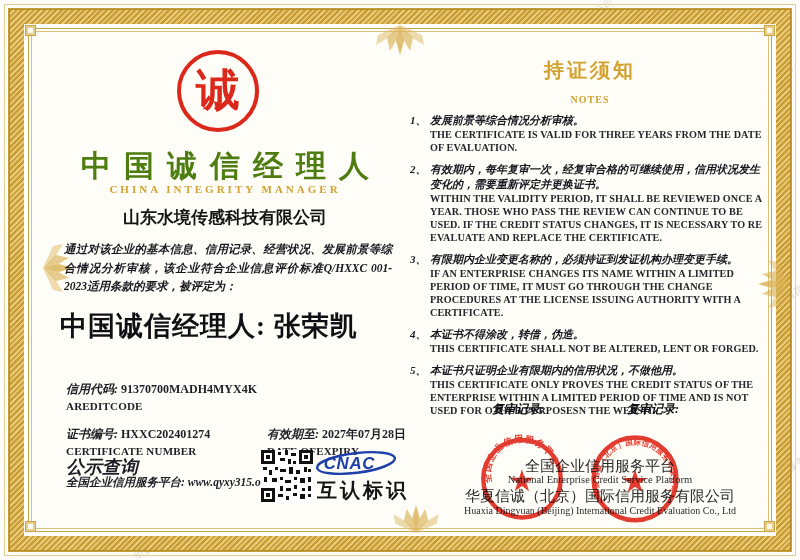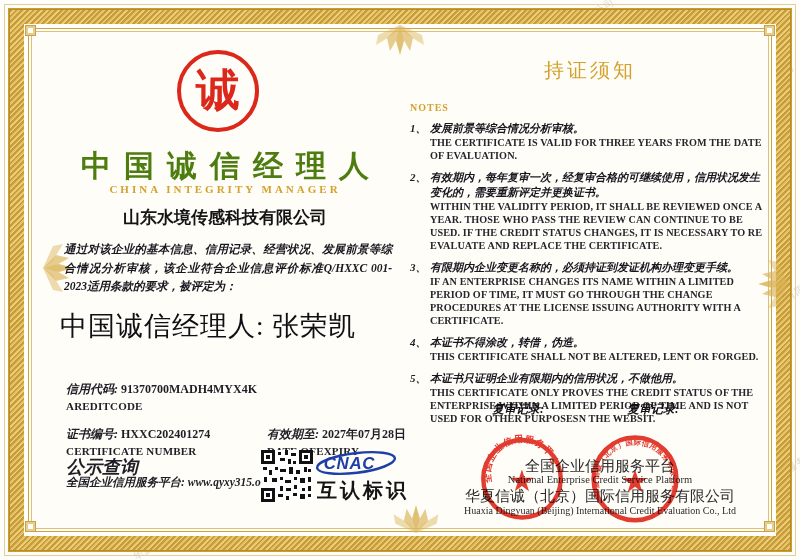--- a/index.html
+++ b/index.html
@@ -50,38 +50,38 @@
     position:absolute;left:30px;top:206px;width:390px;text-align:center;
     font-size:17px;font-weight:bold;color:#141414;font-family:"Liberation Sans",sans-serif;
   }
   .intro{
     position:absolute;left:64px;top:240px;width:328px;
     font-size:11.5px;line-height:1.62;font-weight:bold;font-style:italic;
     color:#17171f;text-align:justify;
   }
   .award{
     position:absolute;left:60px;top:308px;width:345px;
-    font-size:27px;color:#101014;white-space:nowrap;letter-spacing:1px;
+    font-size:27px;color:#101014;white-space:nowrap;letter-spacing:1px;font-weight:bold;
   }
   .field{position:absolute;width:200px;}
   .f0{left:66px;top:381px;} .f1{left:66px;top:426px;}
   .f2{left:267px;top:381px;} .f3{left:267px;top:426px;}
   .fline{font-size:12px;white-space:nowrap;}
   .flabel{font-weight:bold;font-style:italic;}
   .fvalue{font-weight:bold;}
   .fsub{font-size:11px;font-weight:bold;margin-top:2px;letter-spacing:.2px;}
   .query-title{position:absolute;left:66px;top:455px;font-size:18px;font-weight:bold;font-style:italic;}
   .query-line{position:absolute;left:66px;top:475px;font-size:11.5px;font-weight:bold;font-style:italic;white-space:nowrap;}
   .qr{position:absolute;left:261px;top:450px;width:52px;height:52px;}
   .cnac{position:absolute;left:314px;top:449px;width:84px;height:28px;}
   .mutual{position:absolute;left:317px;top:477px;font-size:20px;font-weight:bold;color:#141414;letter-spacing:3px;}
   
   .notes-col{position:absolute;left:410px;top:57px;width:360px;}
-  .notes-title{text-align:center;font-size:20px;font-weight:normal;color:#d2a12f;letter-spacing:3px;font-family:"Liberation Sans",sans-serif;}
-  .notes-sub{text-align:left;font-size:10px;font-weight:bold;color:#d2a12f;letter-spacing:1px;margin-top:18px;}
+  .notes-title{text-align:center;font-size:20px;font-weight:bold;color:#d2a12f;letter-spacing:3px;font-family:"Liberation Sans",sans-serif;}
+  .notes-sub{text-align:center;font-size:10px;font-weight:bold;color:#d2a12f;letter-spacing:1px;margin-top:10px;}
   .note{display:flex;margin-top:8px;}
   .note-num{width:20px;flex:none;font-size:11px;font-weight:bold;font-style:italic;line-height:15px;}
   .note-body{flex:1;}
   .note-zh{font-size:11px;font-weight:bold;font-style:italic;line-height:15px;color:#17171f;}
   .note-en{font-size:10.2px;font-weight:bold;line-height:13px;color:#26252d;letter-spacing:.1px;}
   .review{position:absolute;font-size:12px;font-weight:bold;font-style:italic;color:#101014;}
   .rv1{left:492px;top:401px;} .rv2{left:627px;top:401px;}
   .footer{position:absolute;left:430px;top:457px;width:340px;text-align:center;line-height:1.15;}
   .ft-zh-1{font-size:15px;color:#2b2b2b;font-family:"Liberation Sans",sans-serif;}
   .ft-en-1{font-size:10.5px;color:#2b2b2b;}

